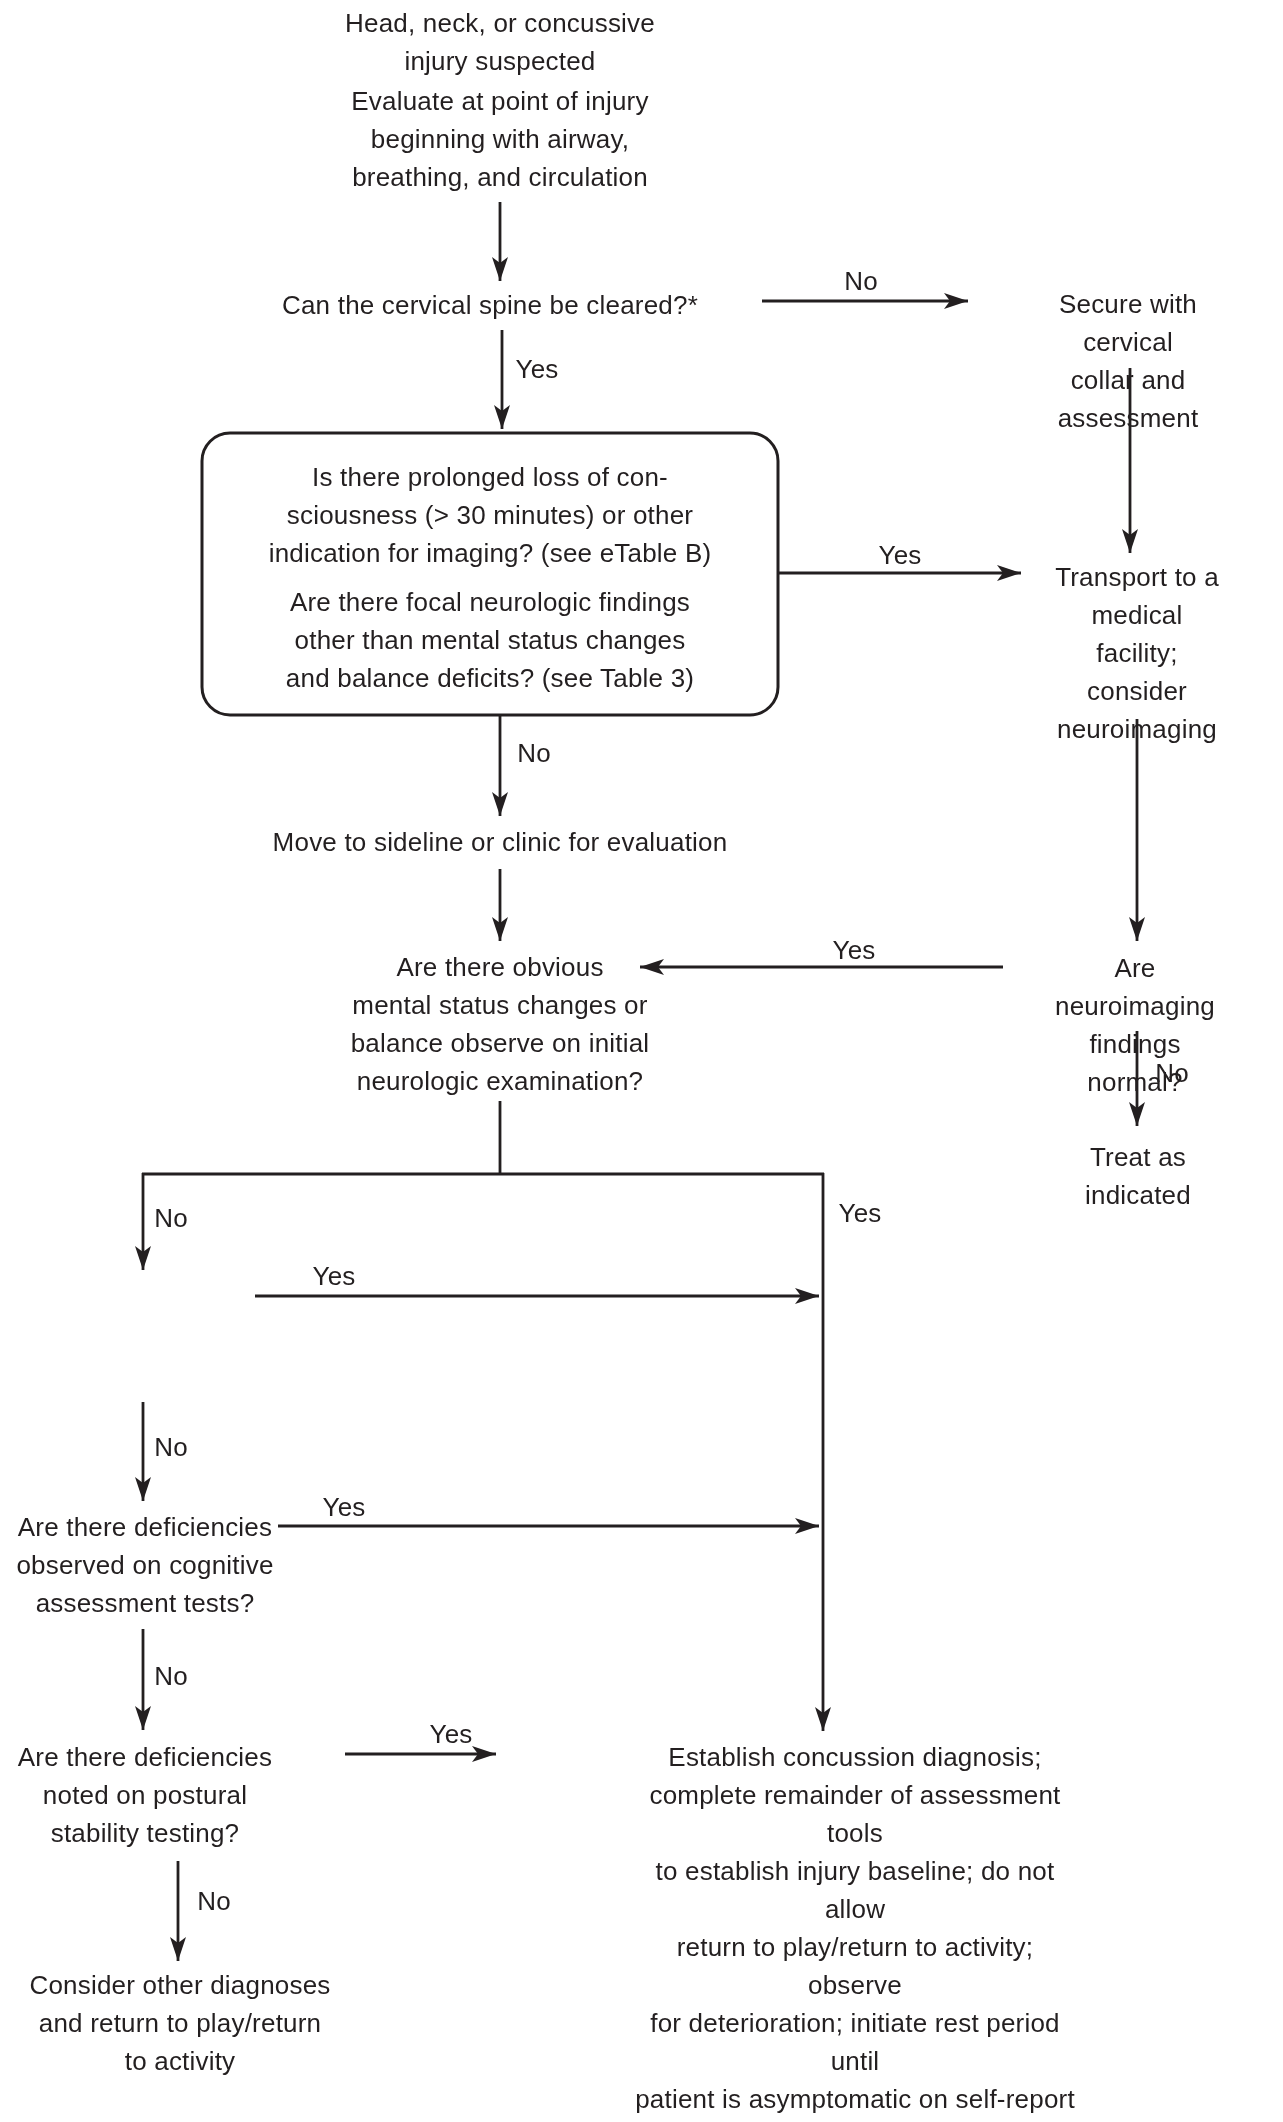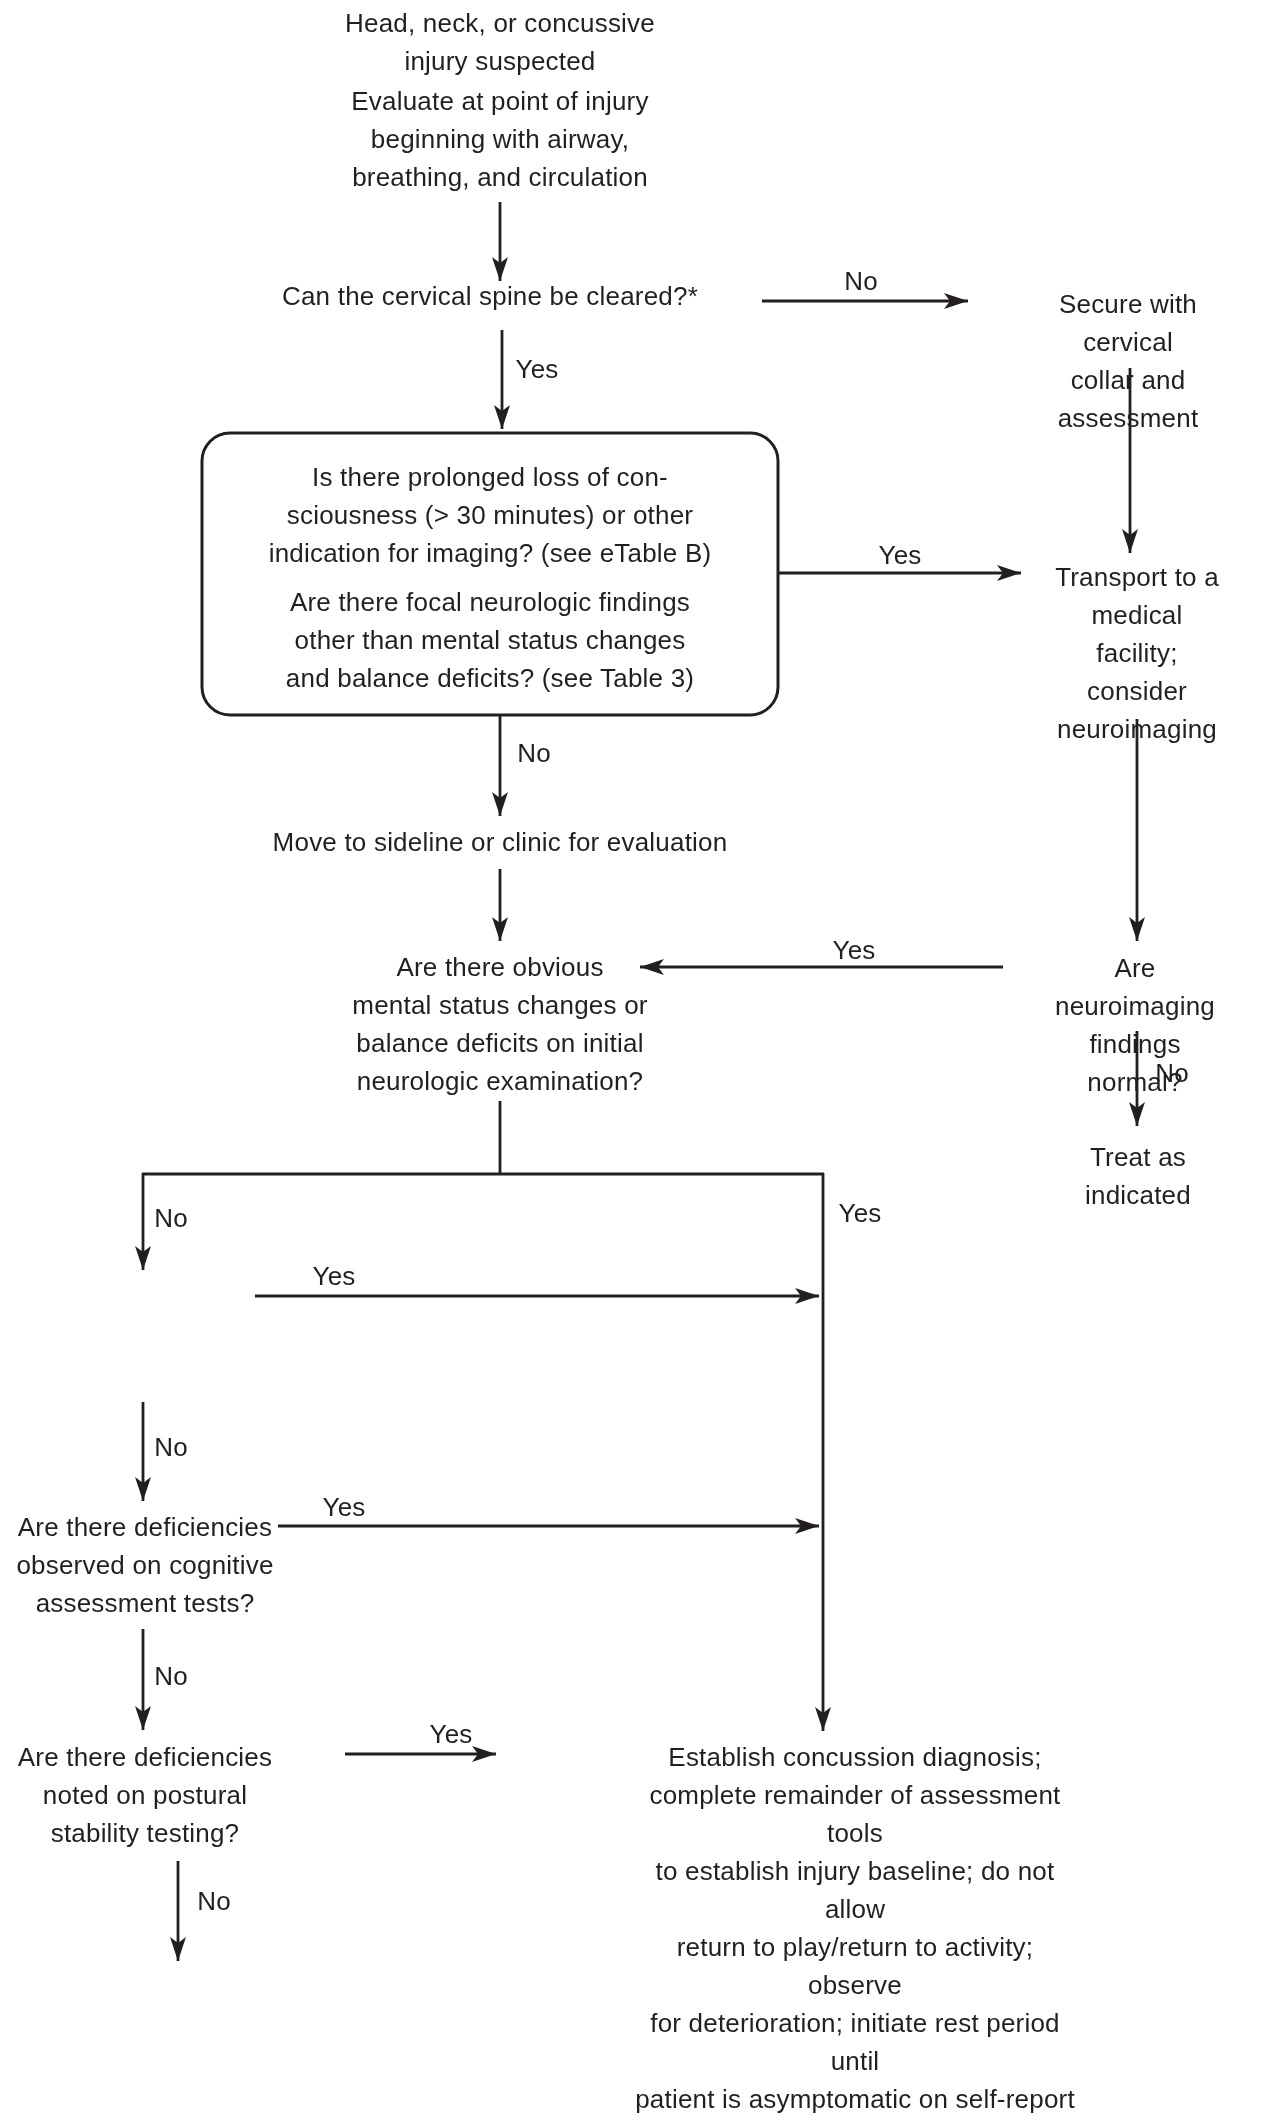--- a/index.html
+++ b/index.html
@@ -68,47 +68,50 @@
       <path d="M345,1754 L496,1754" marker-end="url(#arr)"></path>
       <path d="M178,1861 L178,1961" marker-end="url(#arr)"></path>
     </g>
   </svg>
 
   <div class="node" style="left:500px;top:4px">Head, neck, or concussive
 injury suspected</div>
   <div class="node" style="left:500px;top:82px">Evaluate at point of injury
 beginning with airway,
 breathing, and circulation</div>
-  <div class="node" style="left:490px;top:277px">Can the cervical spine be cleared?*</div>
+  <div class="node" style="left:490px;top:286px">Can the cervical spine be cleared?*</div>
   <div class="node" style="left:1128px;top:285px">Secure with cervical
 collar and assessment</div>
   <div class="node" style="left:490px;top:458px">Is there prolonged loss of con-
 sciousness (&gt; 30 minutes) or other
 indication for imaging? (see eTable B)</div>
   <div class="node" style="left:490px;top:583px">Are there focal neurologic findings
 other than mental status changes
 and balance deficits? (see Table 3)</div>
   <div class="node" style="left:1137px;top:558px">Transport to a
 medical facility;
 consider
 neuroimaging</div>
   <div class="node" style="left:500px;top:823px">Move to sideline or clinic for evaluation</div>
   <div class="node" style="left:500px;top:948px">Are there obvious
 mental status changes or
-balance deficits on initial
+balance observe on initial
 neurologic examination?</div>
   <div class="node" style="left:1135px;top:949px">Are neuroimaging
 findings normal?</div>
   <div class="node" style="left:1138px;top:1138px">Treat as indicated</div>
   <div class="node" style="left:145px;top:1508px">Are there deficiencies
 observed on cognitive
 assessment tests?</div>
   <div class="node" style="left:145px;top:1738px">Are there deficiencies
 noted on postural
 stability testing?</div>
+  <div class="node" style="left:180px;top:1966px">Consider other diagnoses
+and return to play/return
+to activity</div>
   <div class="node" style="left:855px;top:1738px">Establish concussion diagnosis;
 complete remainder of assessment tools
 to establish injury baseline; do not allow
 return to play/return to activity; observe
 for deterioration; initiate rest period until
 patient is asymptomatic on self-report
 checklist; assure recovery is complete
 using cognitive and postural stability
 testing; administer a graded return-to-
 play/return-to-activity protocol</div>

